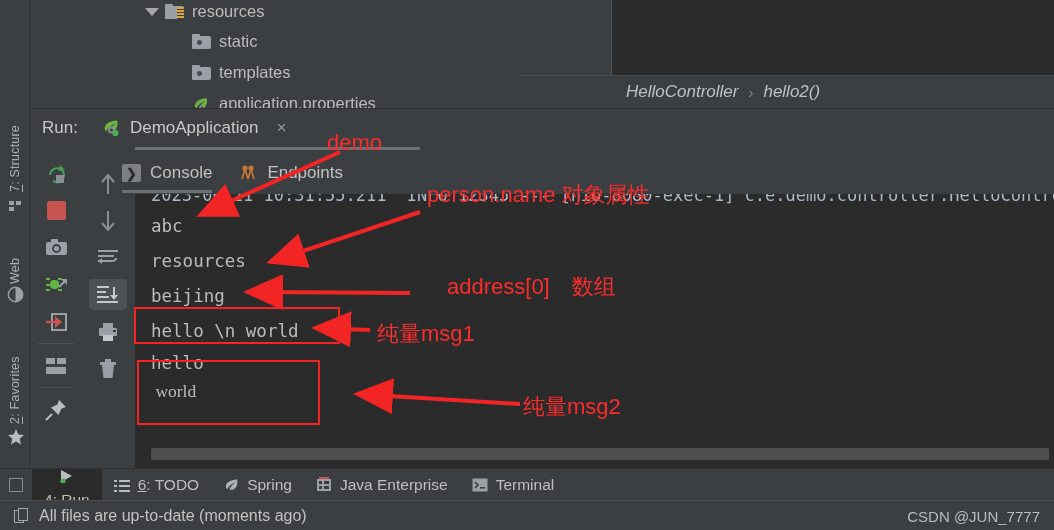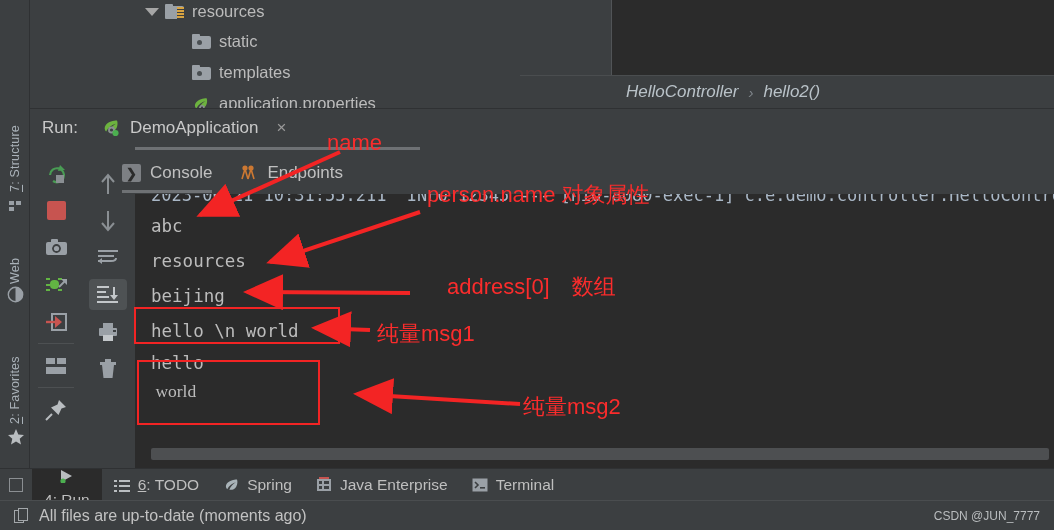--- a/index.html
+++ b/index.html
@@ -166,21 +166,21 @@
     color:#c2c2c2; font-size:16px; border-top:1px solid #4a4d4f;
   }
   .status-icon {
     width:15px; height:16px; margin:0 10px 0 14px; position:relative; flex:none;
   }
   .status-icon i {
     position:absolute; border:1px solid #a3a7aa; display:block;
   }
   .watermark {
     position:absolute; right:14px; top:0; height:30px; display:flex; align-items:center;
-    color:#b9bcbe; font-size:12px;
+    color:#b9bcbe; font-size:15px;
   }
 </style>
 </head>
 <body>
 
 <div id="app">
 
   <div class="left-strip">
     <div class="vtab" style="top:96px; height:96px;">
       <span><u>7</u><span>: Structure</span></span>
@@ -425,21 +425,21 @@
       <line x1="410" y1="293" x2="247" y2="292" stroke="#f32424" stroke-width="4" marker-end="url(#ah)"></line>
 
       <line x1="370" y1="330" x2="315" y2="328" stroke="#f32424" stroke-width="4" marker-end="url(#ah)"></line>
 
       <line x1="520" y1="404" x2="357" y2="394" stroke="#f32424" stroke-width="4" marker-end="url(#ah)"></line>
     </svg>
 
     <div class="redbox" style="left:134px; top:307px; width:206px; height:37px;"></div>
     <div class="redbox" style="left:137px; top:360px; width:183px; height:65px;"></div>
 
-    <div class="anno" style="left:327px; top:130px;">name</div>
+    <div class="anno" style="left:327px; top:130px;">demo</div>
     <div class="anno" style="left:427px; top:180px;">person.name 对象属性</div>
     <div class="anno" style="left:447px; top:272px;">address[0]　数组</div>
     <div class="anno" style="left:377px; top:319px;">纯量msg1</div>
     <div class="anno" style="left:523px; top:392px;">纯量msg2</div>
   </div>
 
   <div class="bottom-bar">
     <span class="bsq"></span>
 
     <span class="btab active">

